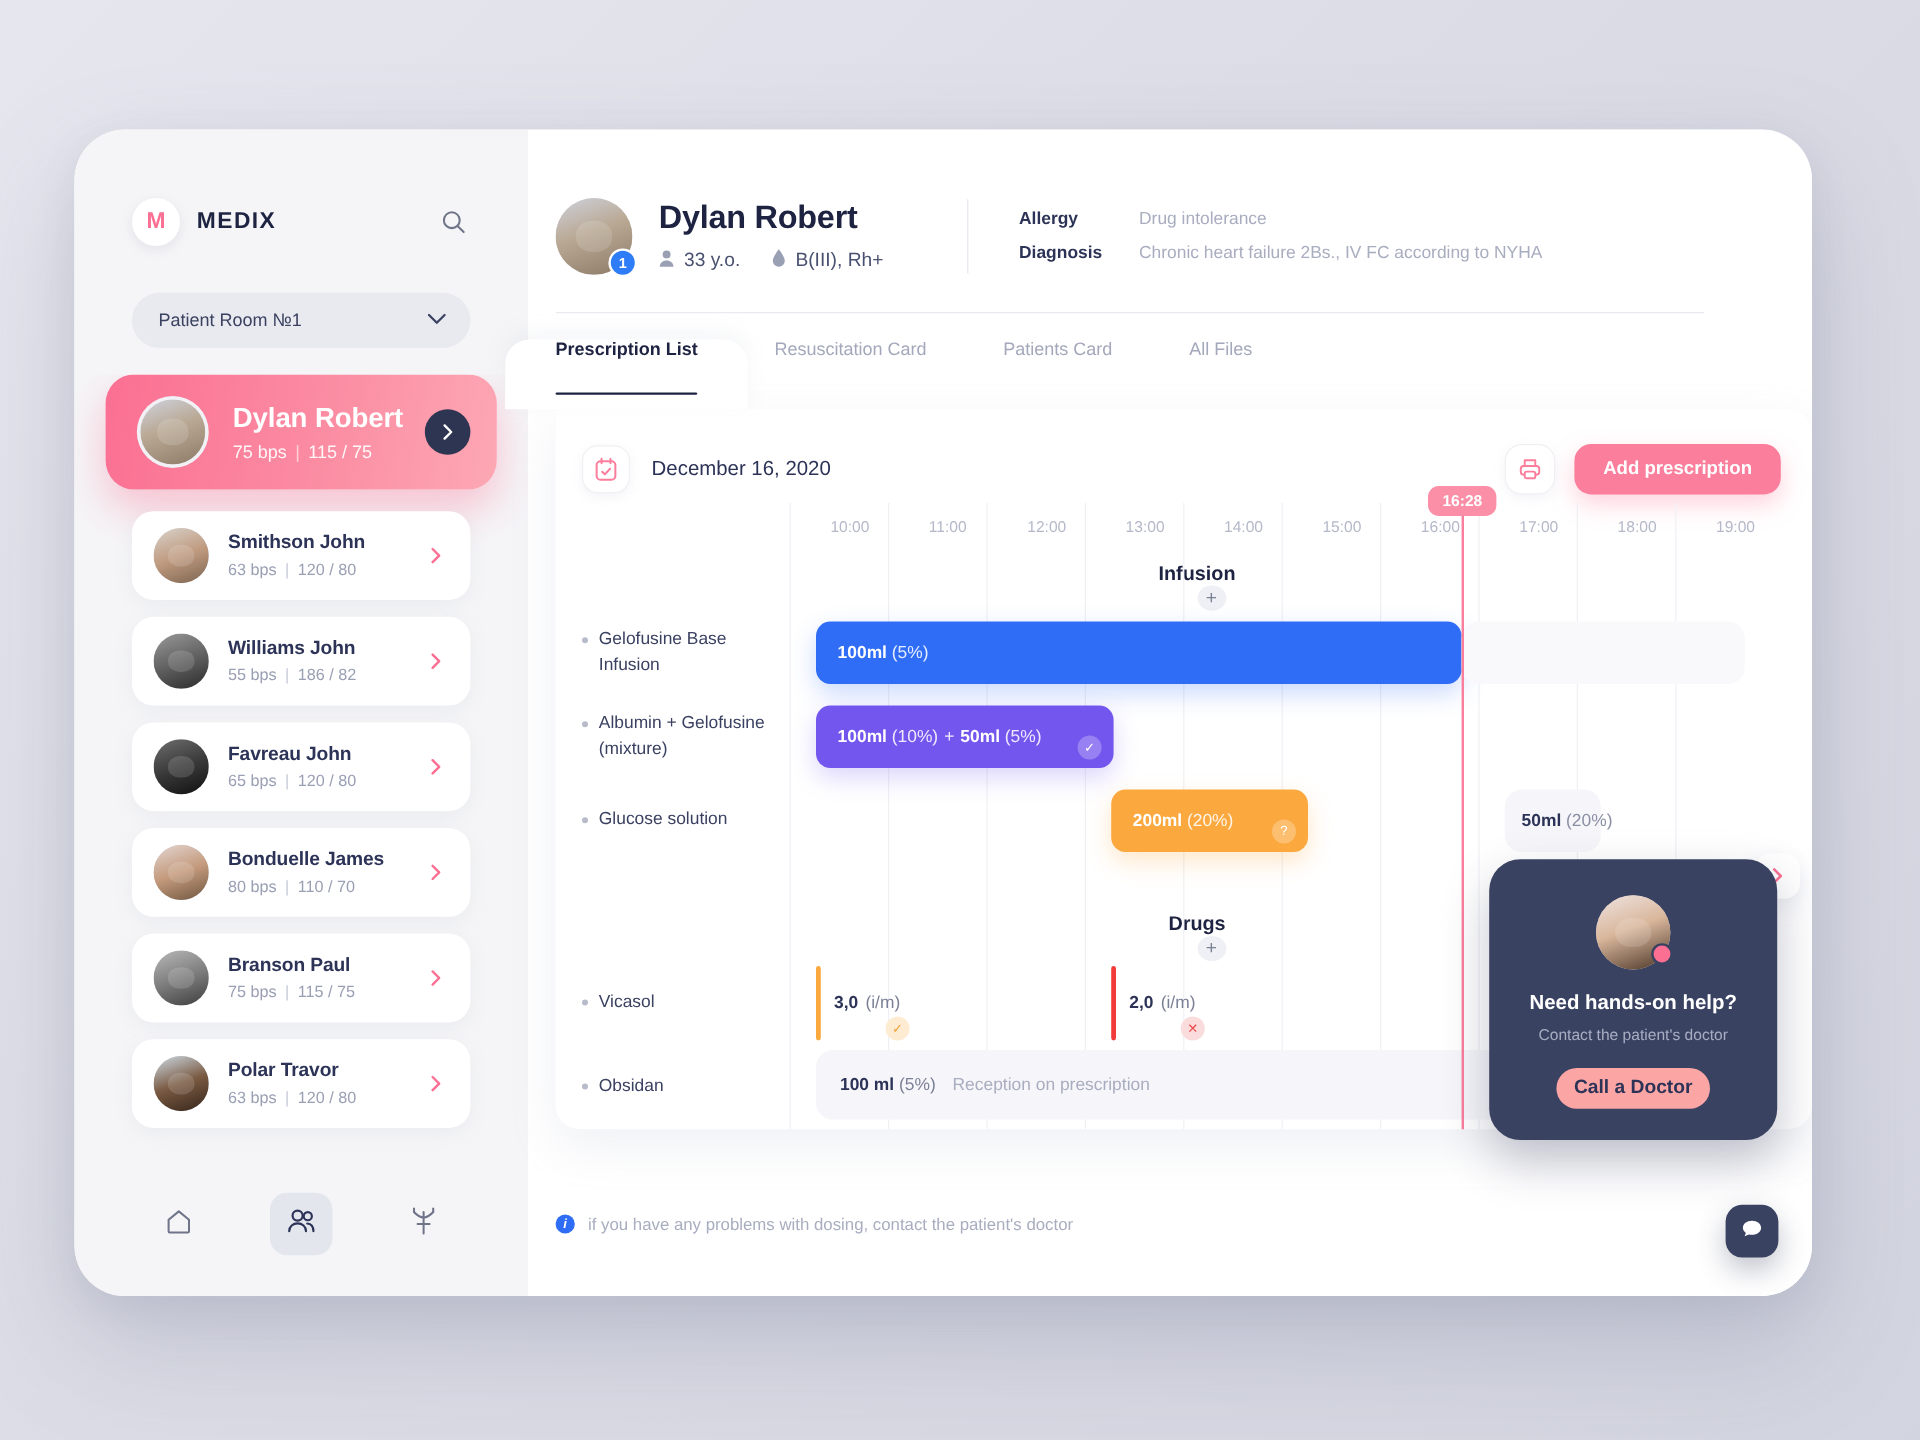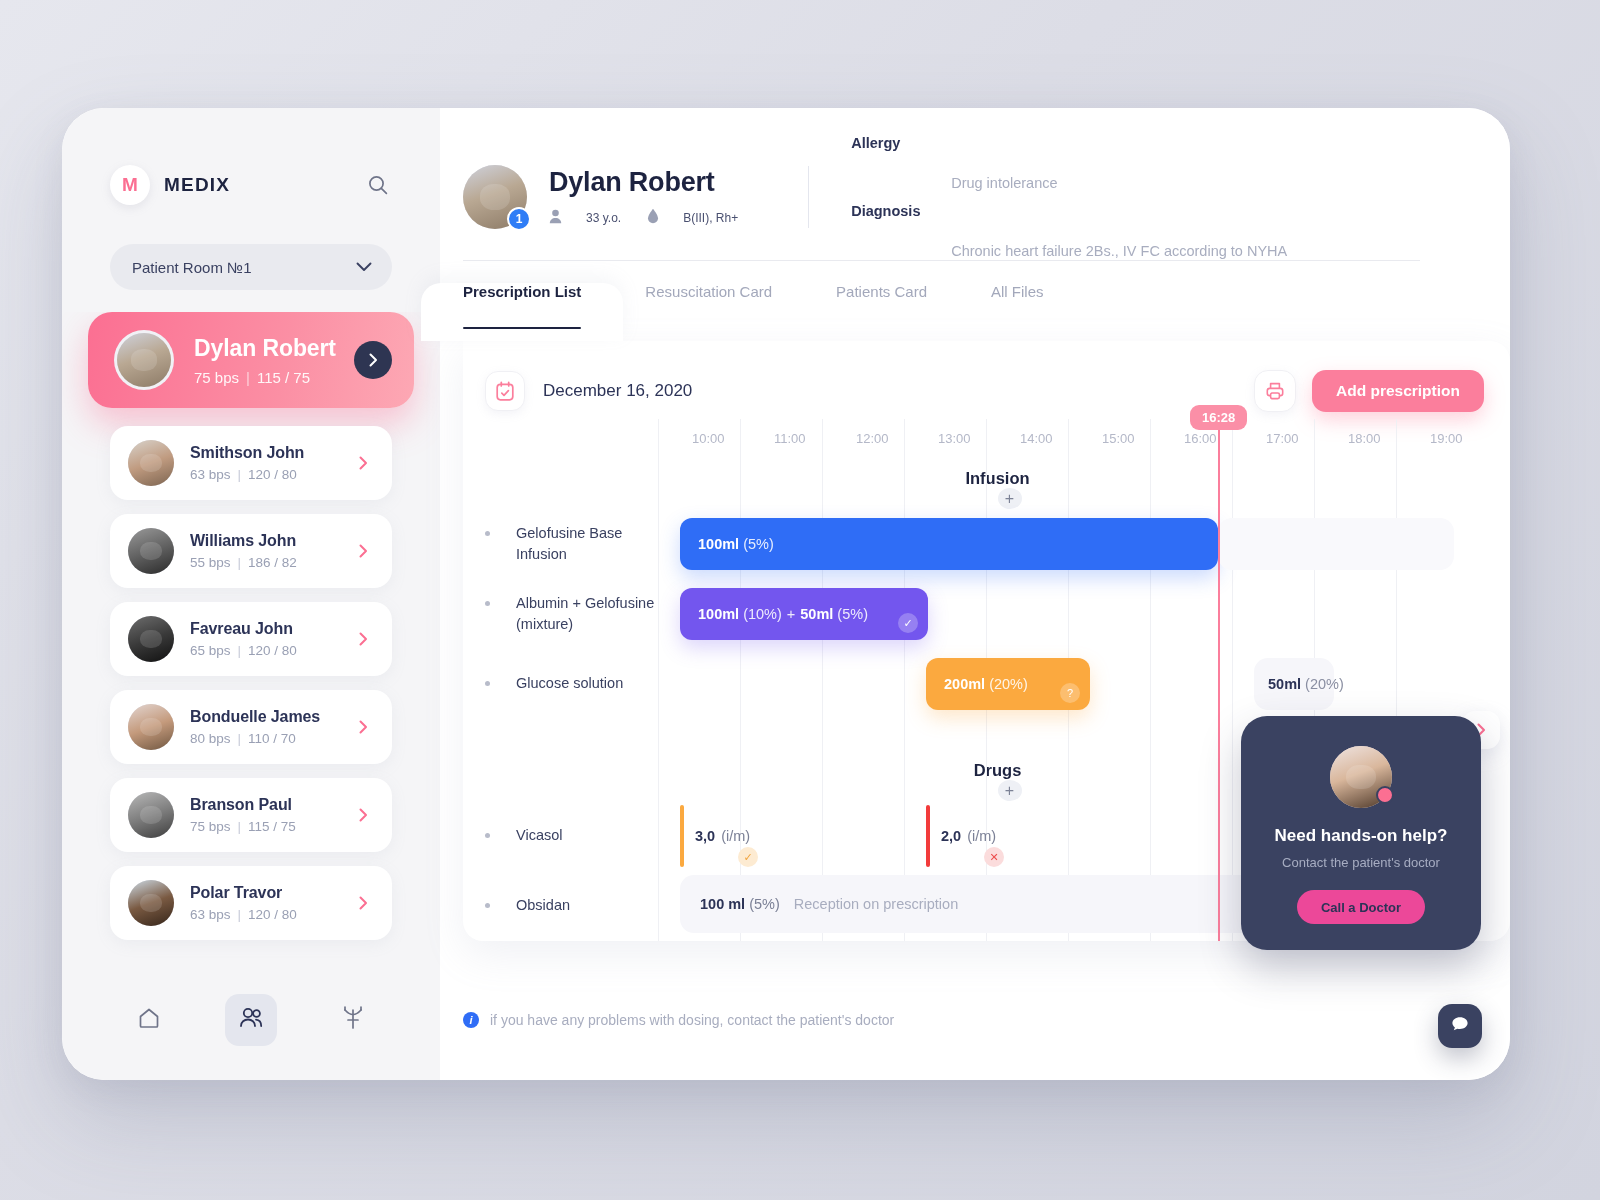--- a/index.html
+++ b/index.html
@@ -171,30 +171,30 @@
     position: absolute; right: -4px; bottom: -2px;
     width: 24px; height: 24px; border-radius: 50%;
     background: #2f7df6; color: #fff;
     font-size: 12px; font-weight: bold;
     display: flex; align-items: center; justify-content: center;
     border: 2px solid #fff;
   }
   .ph-main { margin-left: 22px; }
   .ph-name { font-size: 27px; font-weight: bold; color: #1d2340; letter-spacing: -0.2px; }
   .ph-meta { margin-top: 10px; display: flex; align-items: center; gap: 26px; }
-  .ph-meta-item { display: flex; align-items: center; gap: 24px; font-size: 12px; color: #4a5070; }
+  .ph-meta-item { display: flex; align-items: center; gap: 8px; font-size: 16px; color: #4a5070; }
   .ph-divider {
     width: 1px; height: 62px; background: #e4e6ee;
     margin-left: 70px; margin-right: 0;
   }
   .ph-facts { margin-left: 42px; }
   .fact-row { display: flex; margin-bottom: 12px; }
   .fact-row:last-child { margin-bottom: 0; }
   .fact-label { width: 100px; font-size: 14.5px; font-weight: bold; color: #2c3357; }
-  .fact-value { font-size: 14.5px; color: #a8adbf; margin-top: 40px; }
+  .fact-value { font-size: 14.5px; color: #a8adbf; }
 
   .hr-line {
     height: 1px; background: #e9eaef;
     margin: 24px 90px 0 23px;
   }
 
   
   .tabs-wrap { position: relative; margin-top: 22px; padding-left: 23px; }
   .tab-strip { display: flex; align-items: flex-end; height: 58px; }
   .tab {
@@ -301,21 +301,21 @@
   }
 
   .tl-row {
     position: relative;
     display: flex; align-items: center;
     min-height: 70px;
   }
   .tl-label {
     width: 195px; flex: 0 0 195px;
     padding-right: 20px;
-    display: flex; align-items: flex-start; gap: 26px;
+    display: flex; align-items: flex-start; gap: 9px;
     font-size: 14.5px; color: #3a4161; line-height: 1.45;
   }
   .bullet {
     width: 5px; height: 5px; border-radius: 50%;
     background: #b8bcca; margin-top: 8px; flex: 0 0 5px;
   }
   .tl-track { position: relative; flex: 1; height: 70px; }
 
   .bar {
     position: absolute; top: 9px; height: 52px;
@@ -404,22 +404,22 @@
     width: 18px; height: 18px; border-radius: 50%;
     background: #fb6f92; border: 2px solid #3a4261;
   }
   .help-title {
     margin-top: 18px; font-size: 17px; font-weight: bold; color: #fff;
   }
   .help-sub { margin-top: 9px; font-size: 13px; color: #a7adc2; }
   .help-btn {
     margin: 20px auto 0 auto;
     height: 34px; width: 128px;
-    background: #ec4899; border-radius: 17px; border: none;
-    font-size: 13px; font-weight: bold; color: #2c3357;
+    background: #fca5a5; border-radius: 17px; border: none;
+    font-size: 16px; font-weight: bold; color: #2c3357;
     font-family: "Liberation Sans", sans-serif;
     cursor: pointer;
   }
 
   
   .footer-note {
     position: absolute; left: 23px; bottom: 52px;
     display: flex; align-items: center; gap: 11px;
     font-size: 14px; color: #a8adbf;
   }

